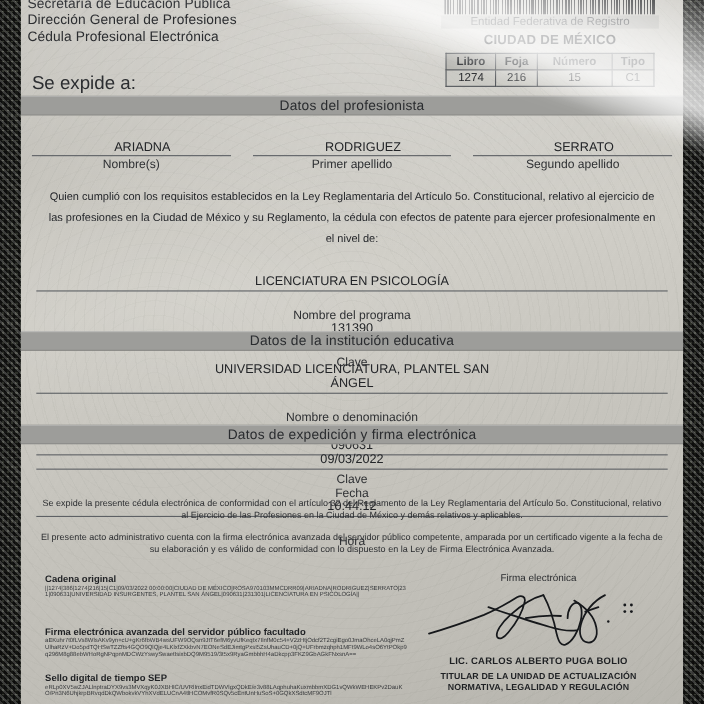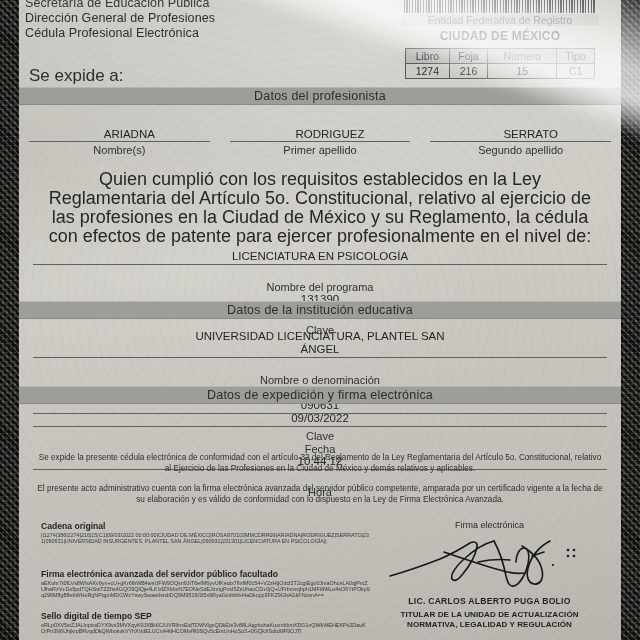--- a/index.html
+++ b/index.html
@@ -60,21 +60,21 @@
   .hdr-text .l1{color:#34363a;}
 
   .reg-block{position:absolute;right:22px;top:0;width:198px;text-align:center;}
   .barcode{height:13px;width:192px;margin:0 auto;
     background:repeating-linear-gradient(90deg,#17181a 0 1px,#cfcdc7 1px 2px,#17181a 2px 4px,#cfcdc7 4px 5px,#17181a 5px 6px,#d2d0ca 6px 8px,#17181a 8px 9px,#cfcdc7 9px 11px);
   }
   .reg-cap{font-size:10.5px;color:#3a3c3f;margin-top:1px;background:rgba(168,168,164,.55);}
   .reg-state{font-size:12px;font-weight:bold;color:#1f2124;margin-top:3px;letter-spacing:.2px;}
   table.reg{border-collapse:collapse;margin:5px auto 0;width:190px;}
   table.reg th,table.reg td{border:1px solid #53565a;font-size:10.5px;padding:1px 0;text-align:center;color:#26282b;}
-  table.reg th{background:rgba(150,150,146,.45);font-weight:normal;}
+  table.reg th{background:rgba(150,150,146,.45);font-weight:bold;}
   table.reg td{background:rgba(190,188,182,.35);}
 
   .se-expide{position:absolute;left:10px;top:66px;font-size:17px;color:#2b2d30;}
 
   .bar{
     position:absolute;left:0;right:0;height:18px;background:#9d9d9a;
     display:flex;align-items:center;justify-content:center;
     font-size:12.5px;color:#2a2c2f;letter-spacing:.2px;
     box-shadow:inset 0 1px 0 rgba(255,255,255,.25), inset 0 -1px 0 rgba(0,0,0,.12);
   }
@@ -84,21 +84,21 @@
 
   .row3{position:absolute;left:0;right:0;display:flex;}
   .fld{flex:1;text-align:center;}
   .fld .val{font-size:11.5px;color:#232528;padding-bottom:1px;white-space:nowrap;margin-left:20px;}
   .fld .rule{border-bottom:1px solid #5d6064;margin:0 10px;}
   .fld .cap{font-size:11px;color:#2e3033;margin-top:2px;}
   .names{top:128px;}
 
   .para{
     position:absolute;left:24px;right:24px;top:170px;text-align:center;
-    font-size:18px;line-height:19px;color:#24262a;
+    font-size:10px;line-height:19px;color:#24262a;
   }
 
   .two{position:absolute;left:0;right:0;display:flex;flex-direction:column;}
   .two .c1{flex:0 0 64%;}
   .two .c2{flex:0 0 36%;}
   .prog{top:250px;}
   .inst{top:330px;}
   .exped{top:412px;}
   .lbl-val{font-size:11.5px;color:#232528;text-align:center;min-height:13px;white-space:pre-line;line-height:13px;}
   .lbl-rule{border-bottom:1px solid #5d6064;margin:1px 14px 0;}

